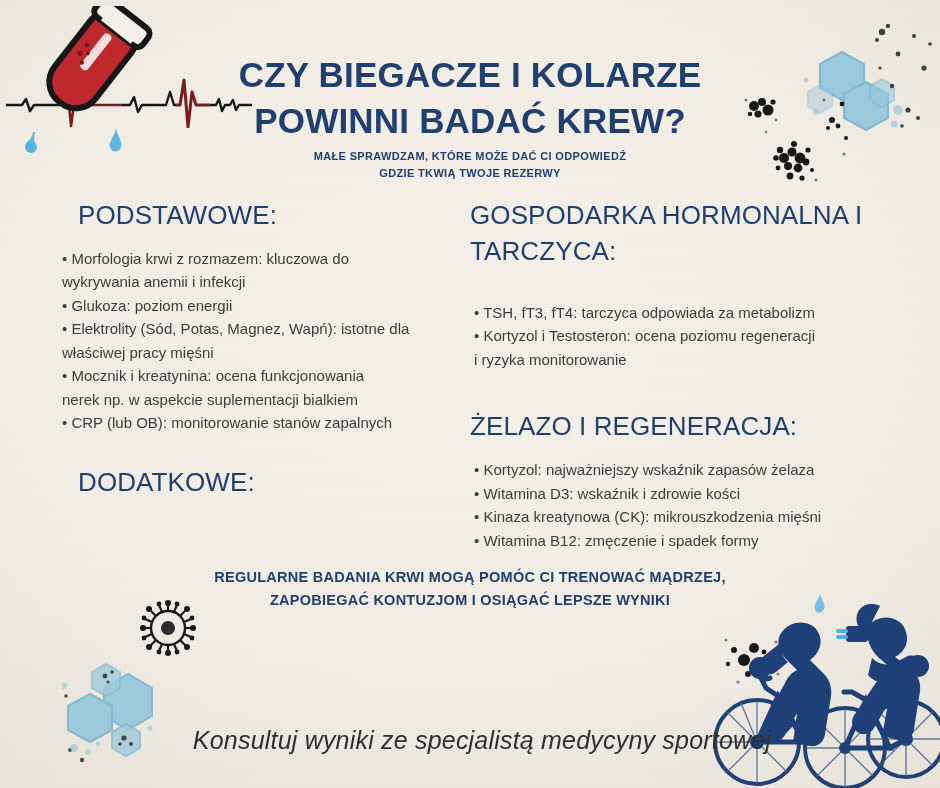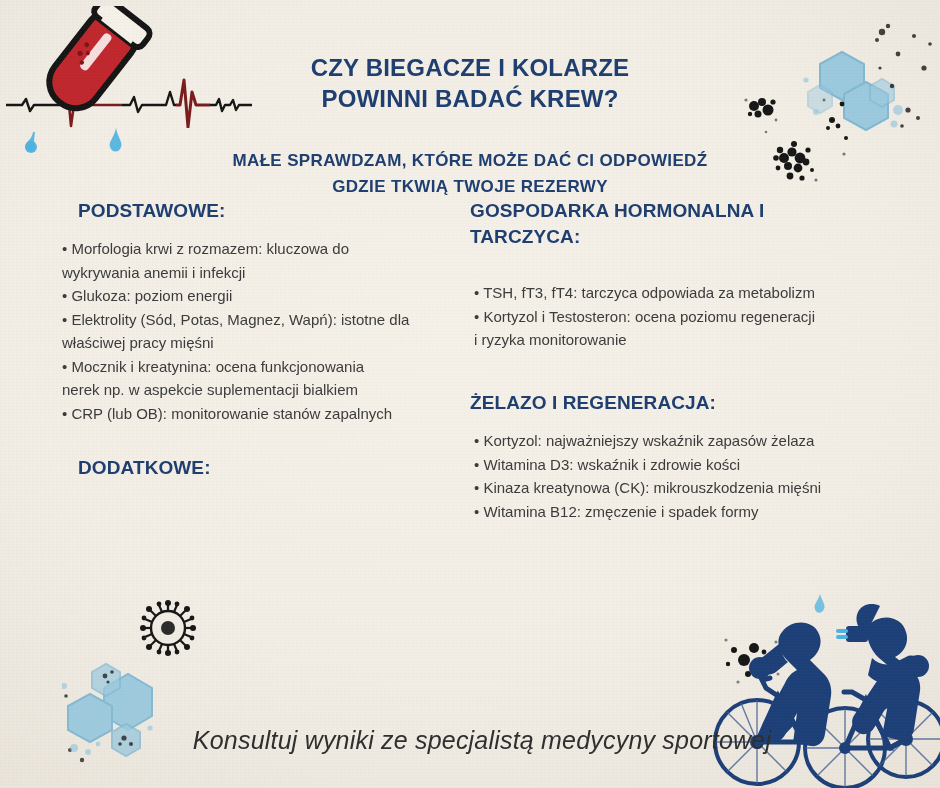--- a/index.html
+++ b/index.html
@@ -19,37 +19,37 @@
     background:
       repeating-linear-gradient(0deg, rgba(160,150,135,.035) 0 1px, rgba(255,255,255,0) 1px 3px),
       repeating-linear-gradient(90deg, rgba(160,150,135,.025) 0 1px, rgba(255,255,255,0) 1px 4px);
     opacity:.8;
   }
   .deco{position:absolute;pointer-events:none;}
 
   
   .title{
     position:absolute;left:0;right:0;top:52px;text-align:center;
-    color:#1f3f70;font-weight:bold;font-size:24px;line-height:1.30;
+    color:#1f3f70;font-weight:bold;font-size:35px;line-height:1.30;
     letter-spacing:.2px;z-index:5;
   }
   .title span{display:block;}
   .subtitle{
     position:absolute;left:0;right:0;top:148px;text-align:center;
-    color:#1f3f70;font-weight:bold;font-size:17px;line-height:1.55;
+    color:#1f3f70;font-weight:bold;font-size:11px;line-height:1.55;
     letter-spacing:.35px;z-index:5;
   }
   .subtitle span{display:block;}
 
   .col{position:absolute;z-index:5;}
   .col-left{left:58px;top:198px;width:400px;}
   .col-right{left:470px;top:198px;width:412px;}
 
   .sec-head{
-    color:#1f3f70;font-weight:bold;font-size:19px;line-height:1.38;
+    color:#1f3f70;font-weight:normal;font-size:26px;line-height:1.38;
     letter-spacing:.1px;margin:0 0 14px 0;
   }
   .sec-head.indent{padding-left:20px;}
   .bullets{
     color:#3c3c3c;font-size:15px;line-height:1.50;margin:4px;
   }
   .bullets p{margin:0 0 1px 0;}
   .gap-lg{height:34px;}
   .gap-md{height:26px;}
   .gap-sm{height:14px;}
@@ -383,16 +383,20 @@
 
     <div class="sec-head">ŻELAZO I REGENERACJA:</div>
     <div class="bullets">
       <p>• Kortyzol: najważniejszy wskaźnik zapasów żelaza</p>
       <p>• Witamina D3: wskaźnik i zdrowie kości</p>
       <p>• Kinaza kreatynowa (CK): mikrouszkodzenia mięśni</p>
       <p>• Witamina B12: zmęczenie i spadek formy</p>
     </div>
   </div>
 
+  <div class="footer-bold">
+    <span>REGULARNE BADANIA KRWI MOGĄ POMÓC CI TRENOWAĆ MĄDRZEJ,</span>
+    <span>ZAPOBIEGAĆ KONTUZJOM I OSIĄGAĆ LEPSZE WYNIKI</span>
+  </div>
 
   <div class="tagline">Konsultuj wyniki ze specjalistą medycyny sportowej</div>
 
 </div>
 
 </body></html>

